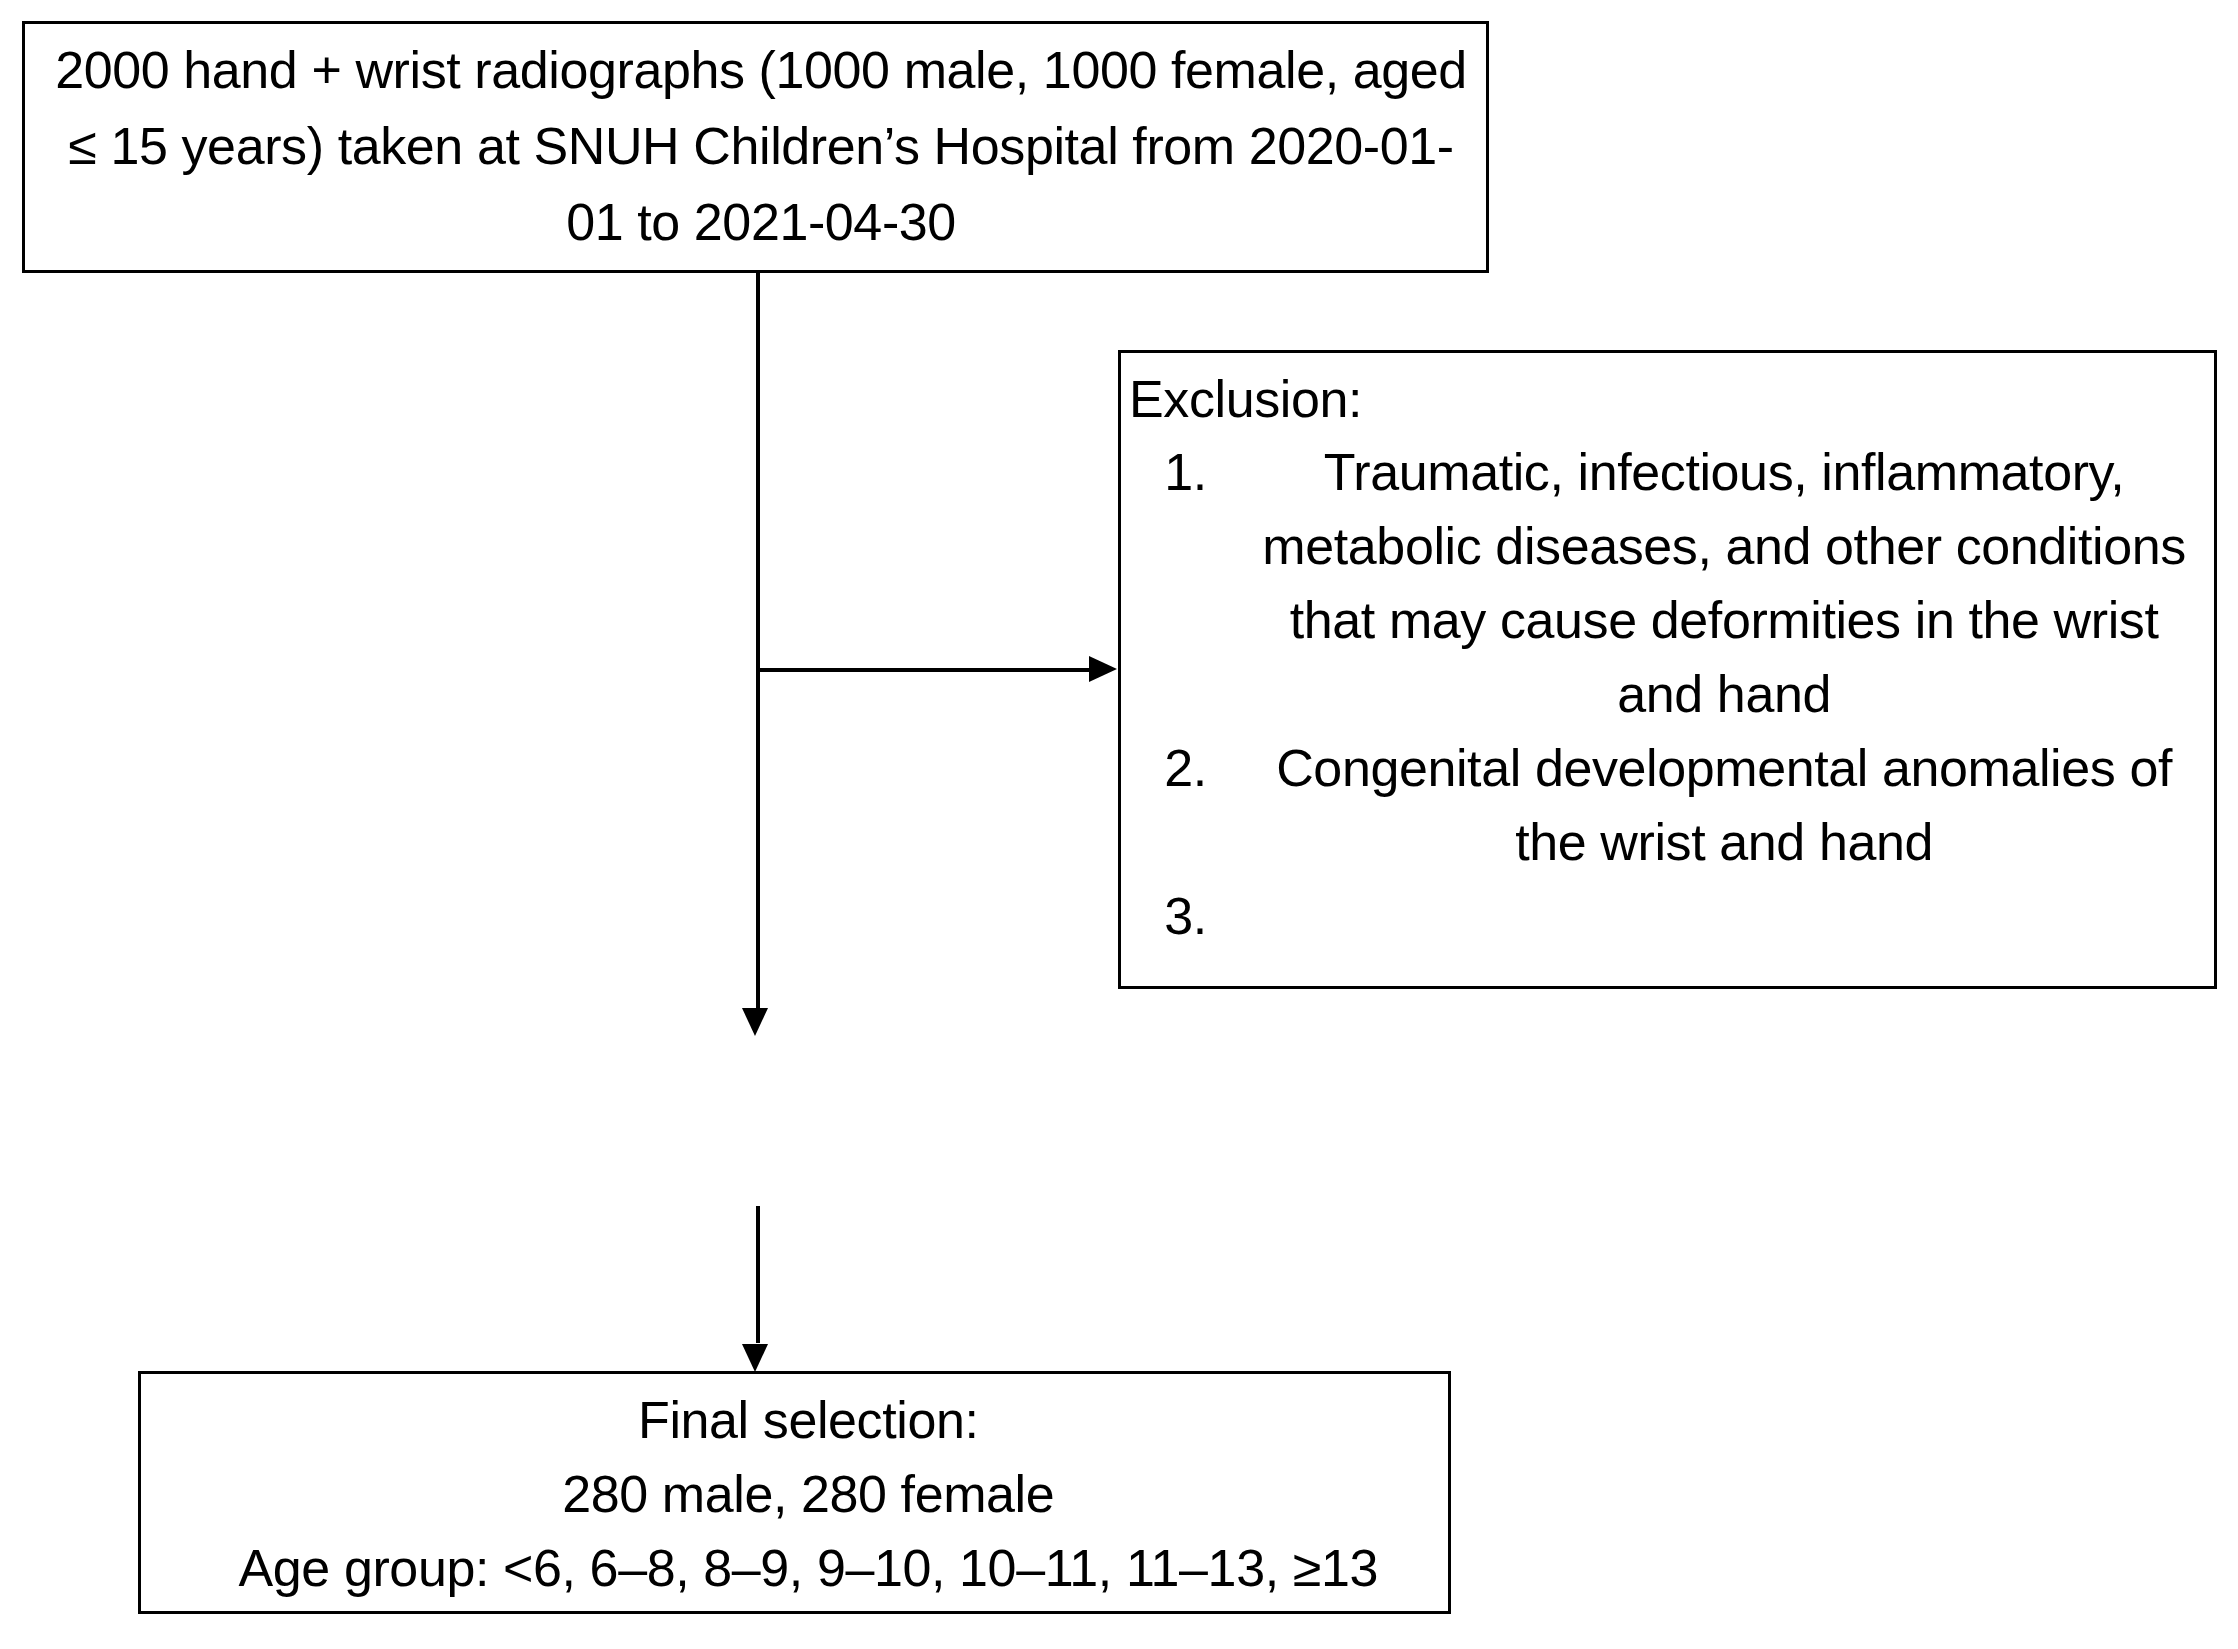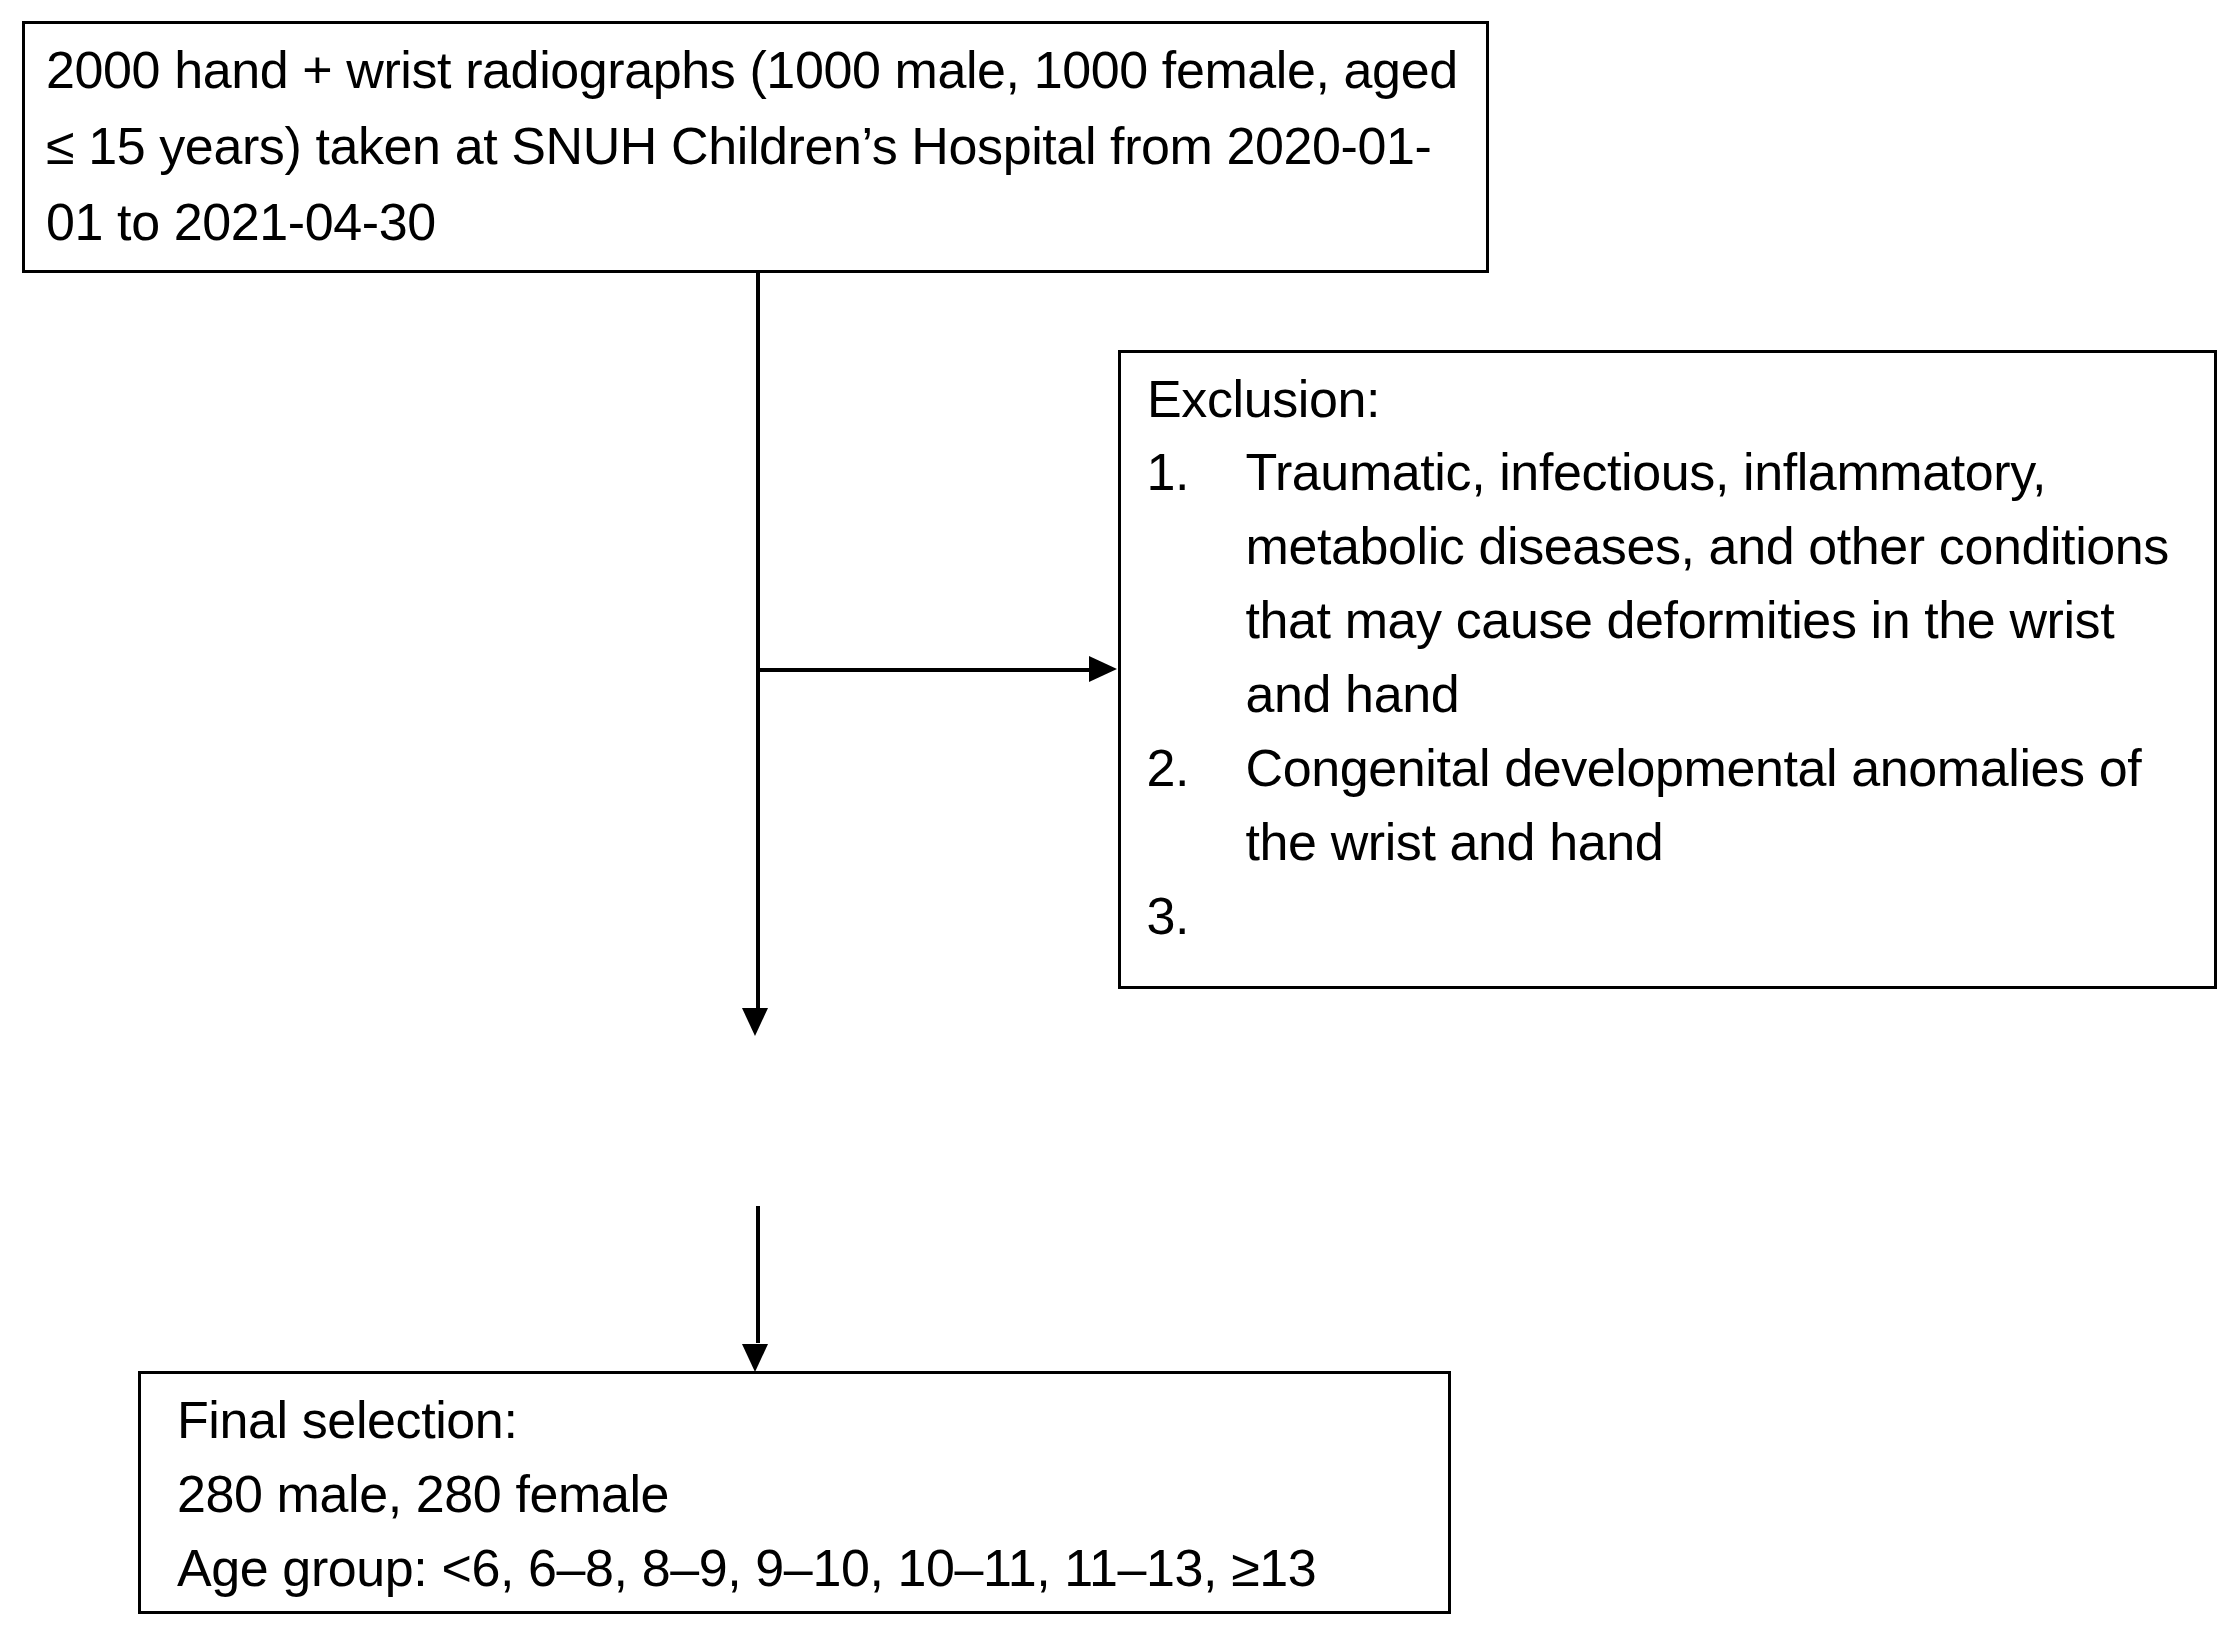--- a/index.html
+++ b/index.html
@@ -15,20 +15,21 @@
     overflow: hidden;
     font-family: "Liberation Sans", "DejaVu Sans", sans-serif;
     color: #000000;
   }
 
   .flow-box {
     position: absolute;
     box-sizing: border-box;
     border: 3.5px solid #000000;
     background: #ffffff;
+    text-align: center;
   }
 
   .box-text {
     position: absolute;
     box-sizing: border-box;
     white-space: pre-wrap;
     color: #000000;
     font-weight: 400;
     letter-spacing: -0.4px;
   }
@@ -50,21 +51,21 @@
 
   
   #box-exclusion {
     left: 1118px;
     top: 350px;
     width: 1099px;
     height: 639px;
   }
   #box-exclusion .excl-title {
     position: absolute;
-    left: 26px;
+    left: 8px;
     top: 8.5px;
     font-size: 52px;
     line-height: 74px;
     letter-spacing: -0.4px;
   }
   #box-exclusion .excl-list {
     position: absolute;
     left: 25.5px;
     top: 82px;
     right: 11.3px;

